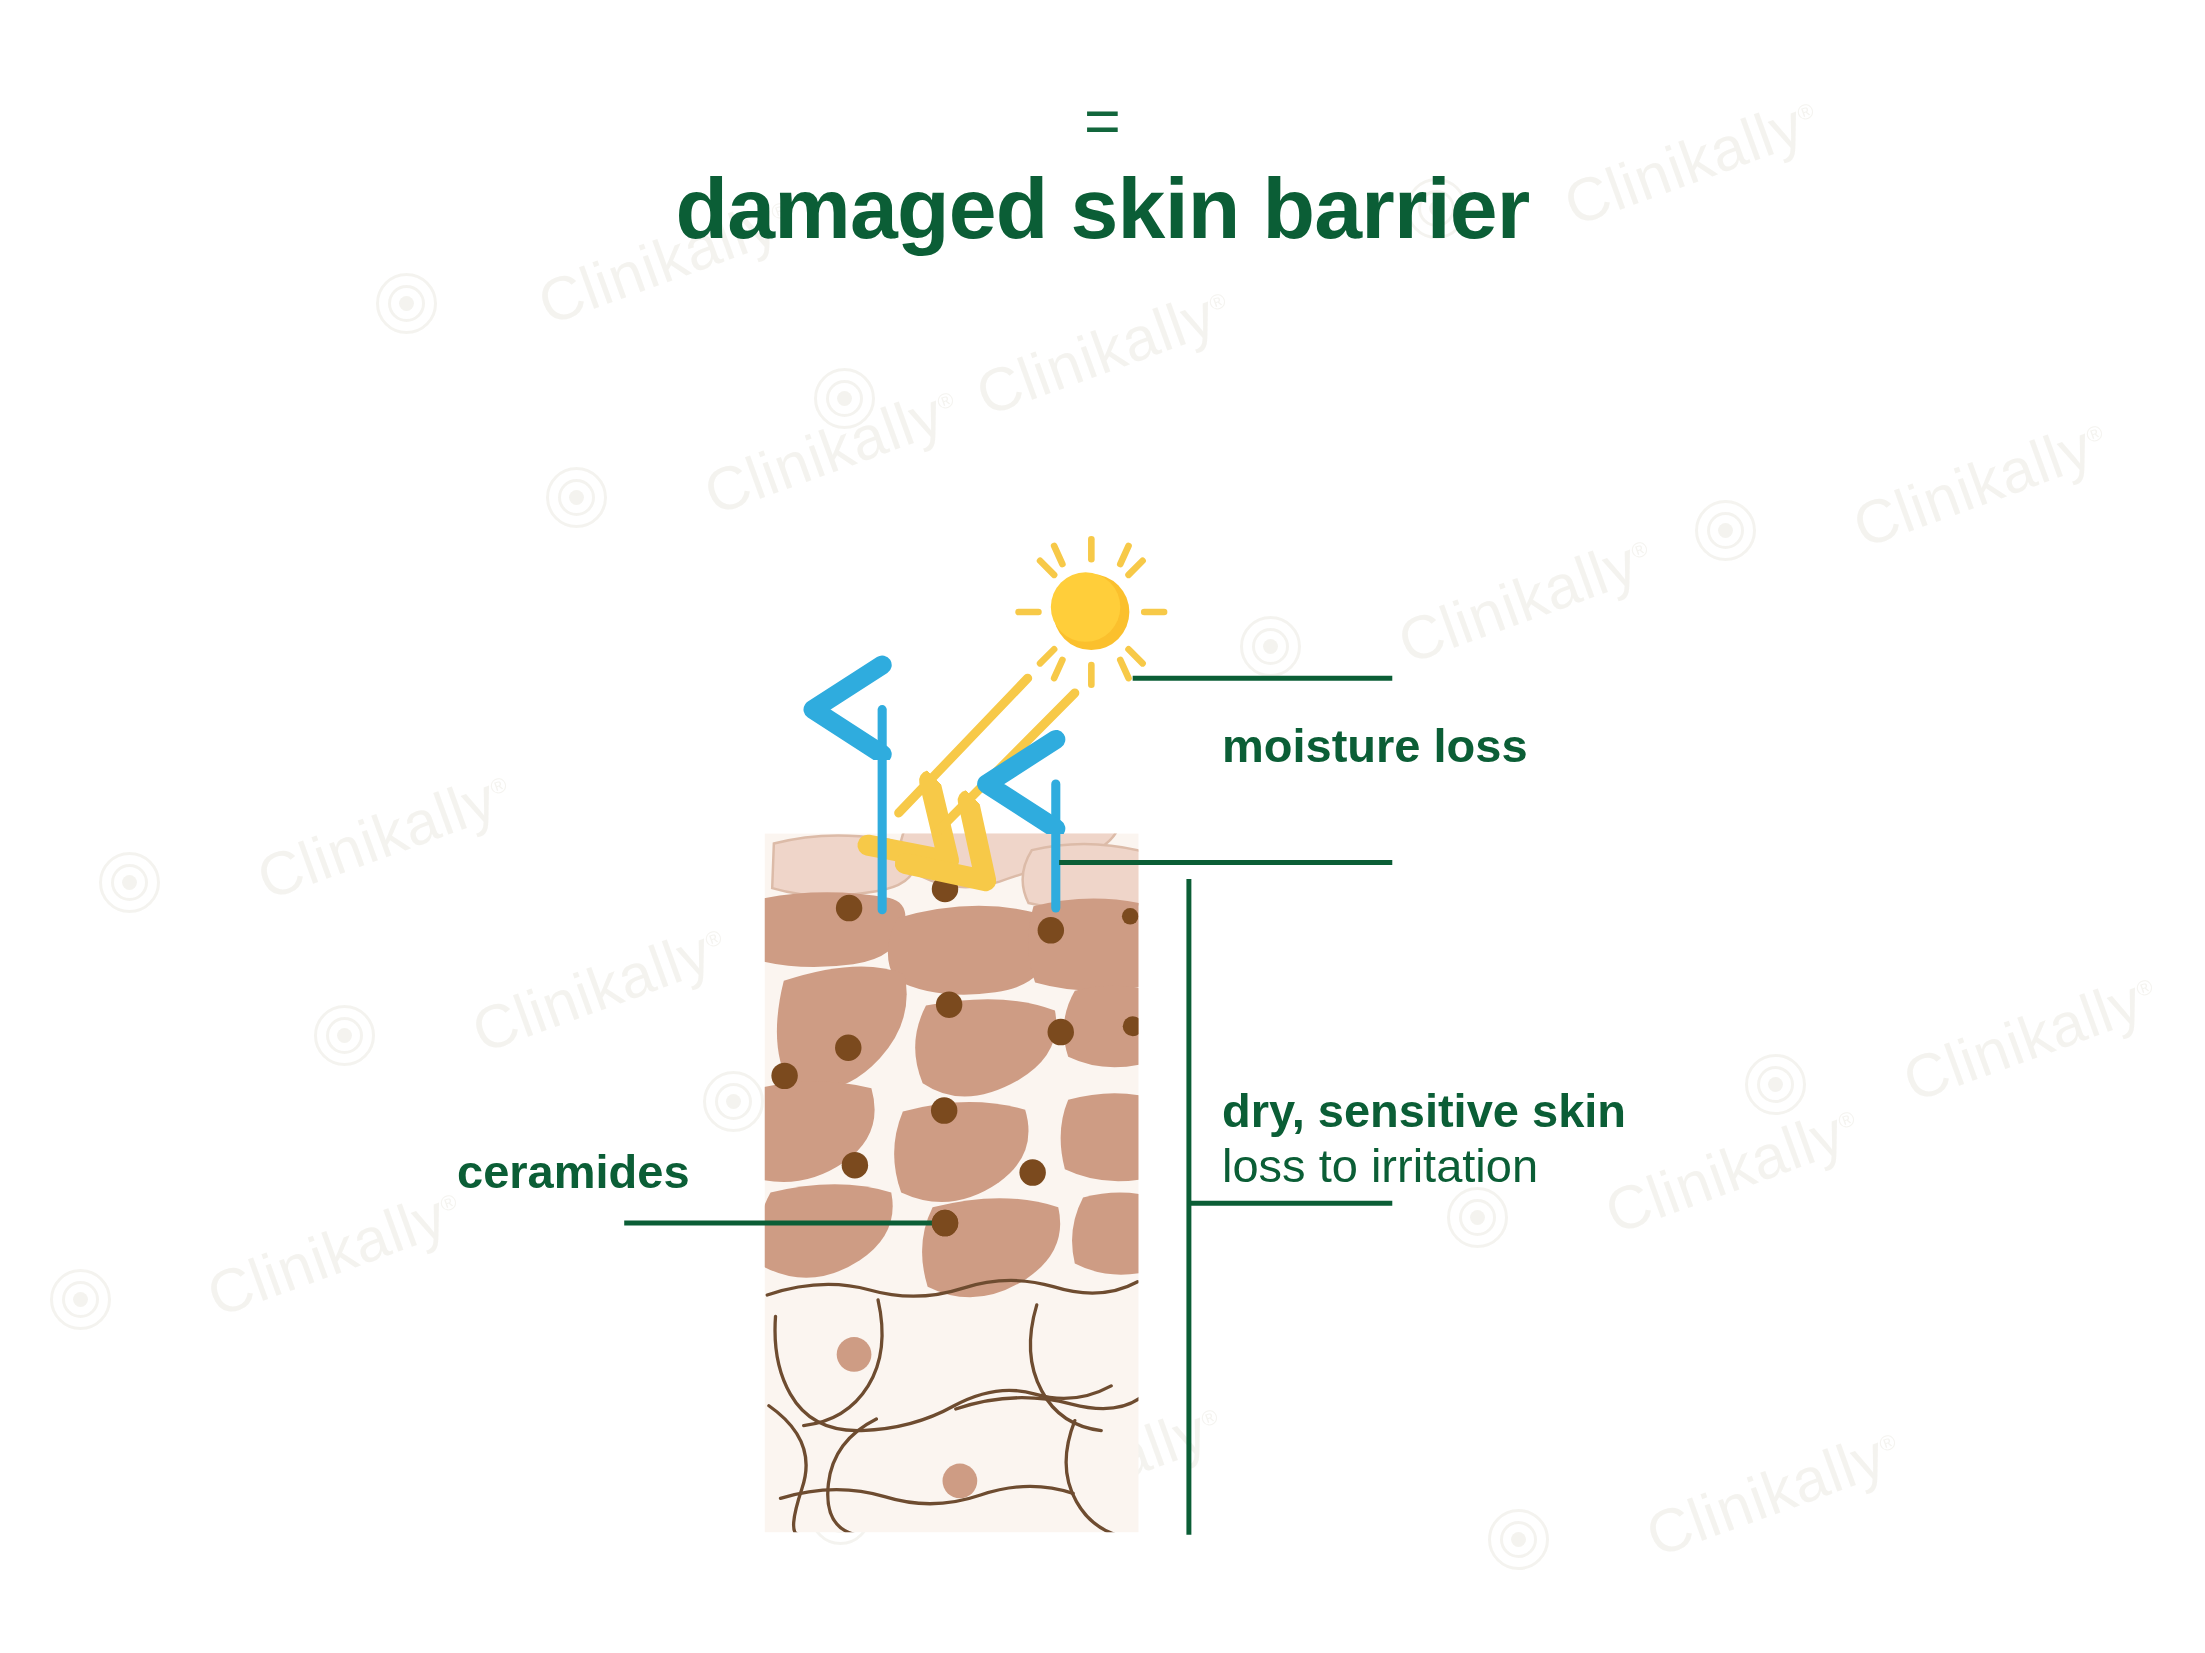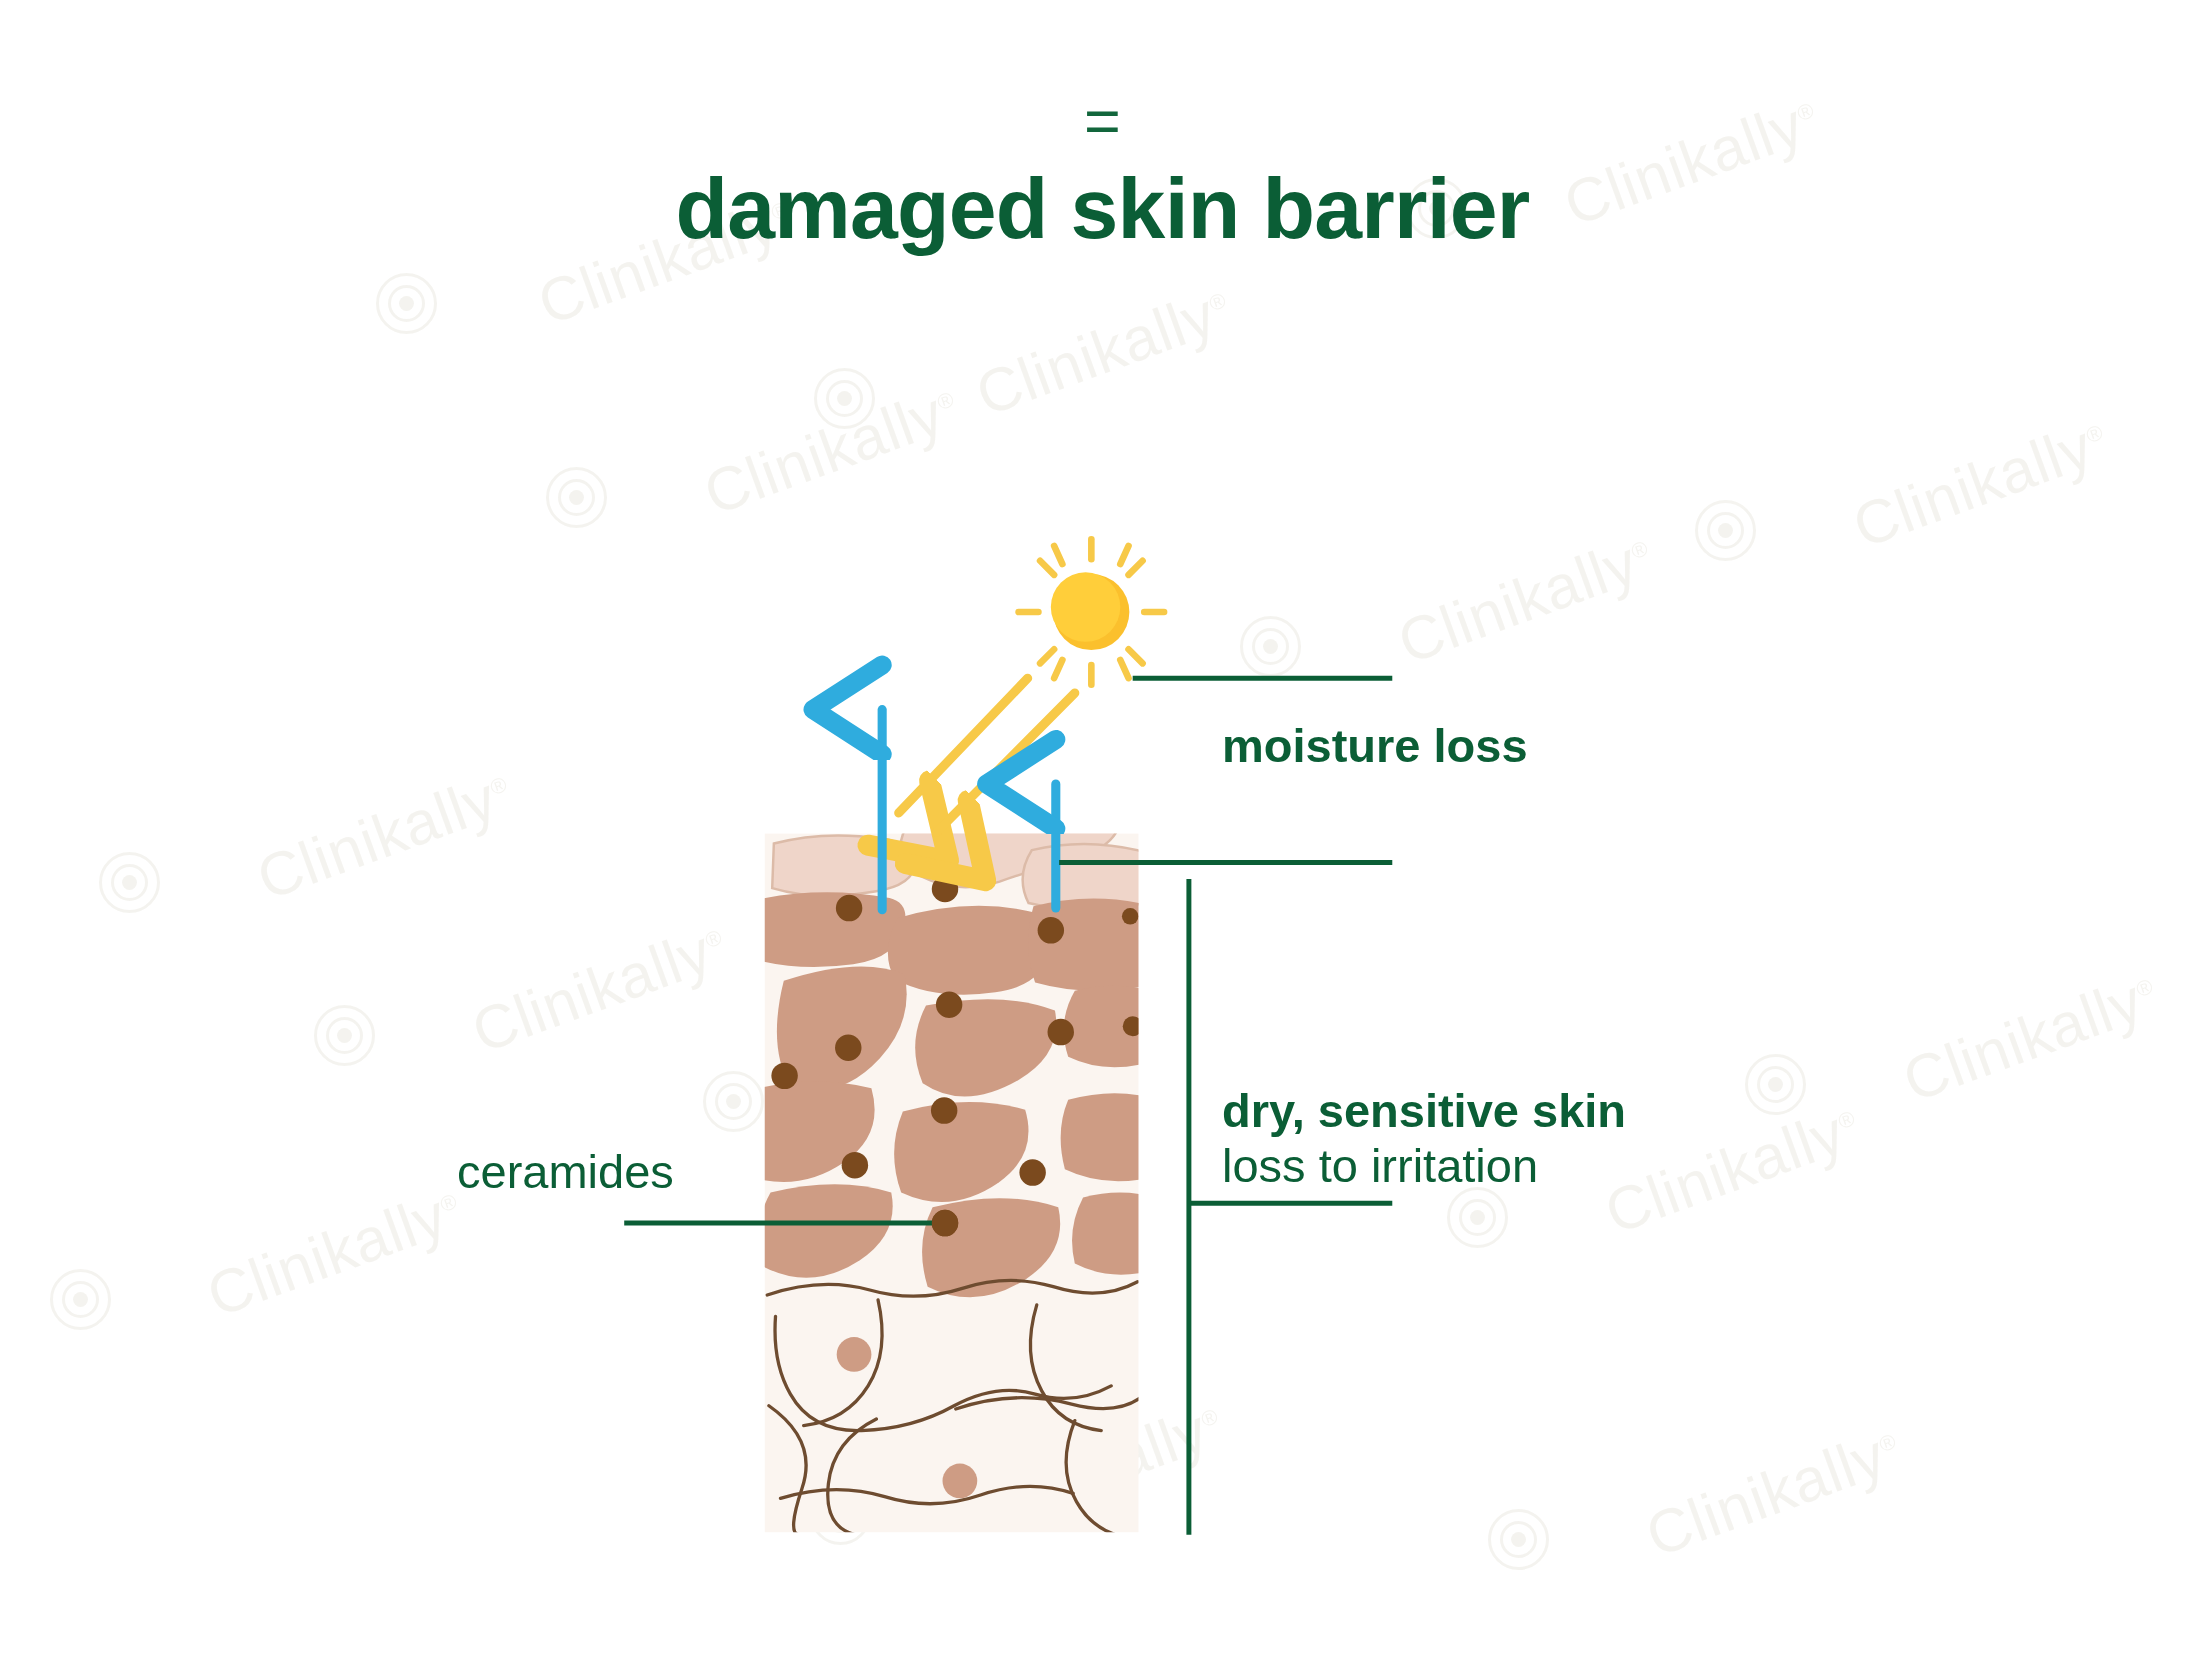--- a/index.html
+++ b/index.html
@@ -113,21 +113,21 @@
 
   #co-vulnerable { left: 1222px; top: 533px; font-size: 47px; }
   #co-moisture   { left: 1222px; top: 718px; font-size: 47px; }
   #co-drysens    { left: 1222px; top: 1075px; font-size: 47px; margin-top: 8px; }
 
   #co-ceramides {
     position: absolute;
     left: 457px; top: 1144px;
     color: #0B5E36;
     font-size: 47px;
-    font-weight: 400;
+    font-weight: 700;
     z-index: 6;
     white-space: nowrap;
   }
 </style>
 </head>
 <body>
 
 <div id="stage">
 
   <div id="watermarks">

